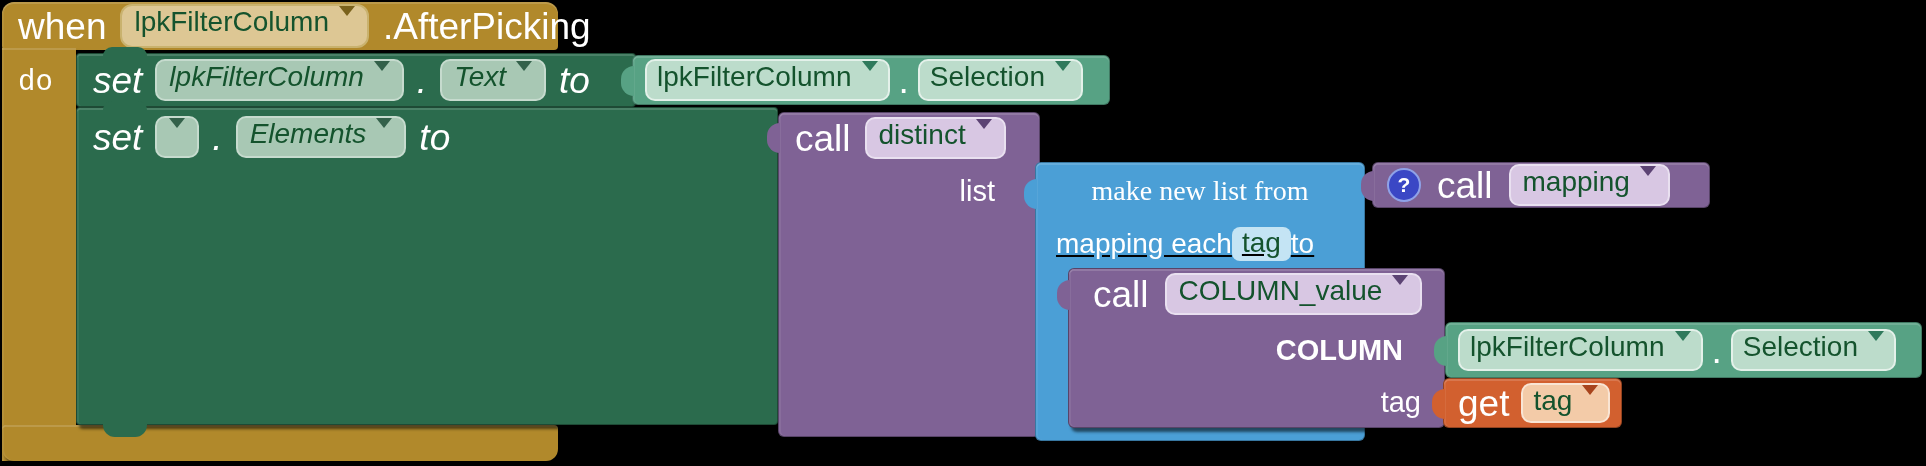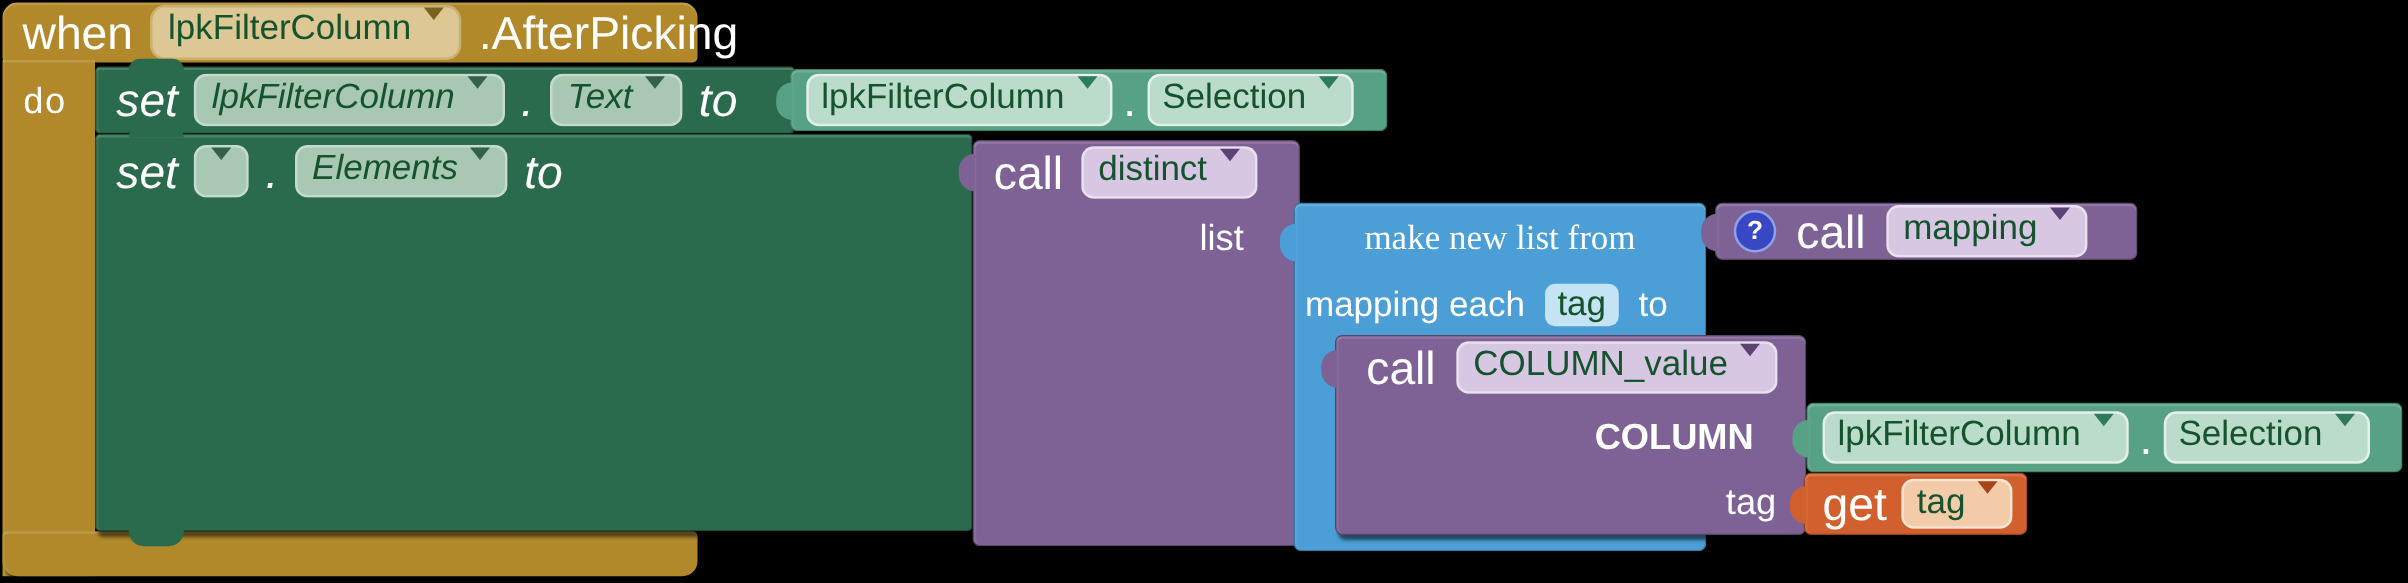--- a/index.html
+++ b/index.html
@@ -113,21 +113,21 @@
       </span>
     </div>
     <span class="param-lbl" style="right:44px;top:64px;left:auto;">list</span>
   </div>
 
   <div class="blk blue" style="left:1035px;top:162px;width:330px;height:279px;">
     <span class="tab blue" style="top:16px;border:none;"></span>
     <div class="flexrow" style="height:55px;justify-content:center;">
       <span class="lbl" style="font-size:28px;font-family:Liberation Serif, serif;">make new list from</span>
     </div>
-    <div class="flexrow" style="height:52px;gap:16px;padding-left:8px;">
+    <div class="flexrow" style="height:52px;gap:0;padding-left:20px;text-decoration:underline;">
       <span class="lbl" style="font-size:28px;">mapping each</span>
       <span class="chip chip-blue">
         <span>tag</span>
       </span>
       <span class="lbl" style="font-size:28px;">to</span>
     </div>
   </div>
 
   <div class="blk purple" style="left:1372px;top:162px;width:338px;height:46px;display:flex;align-items:center;gap:16px;padding:0 14px;">
     <span class="tab purple" style="top:8px;border:none;"></span>

